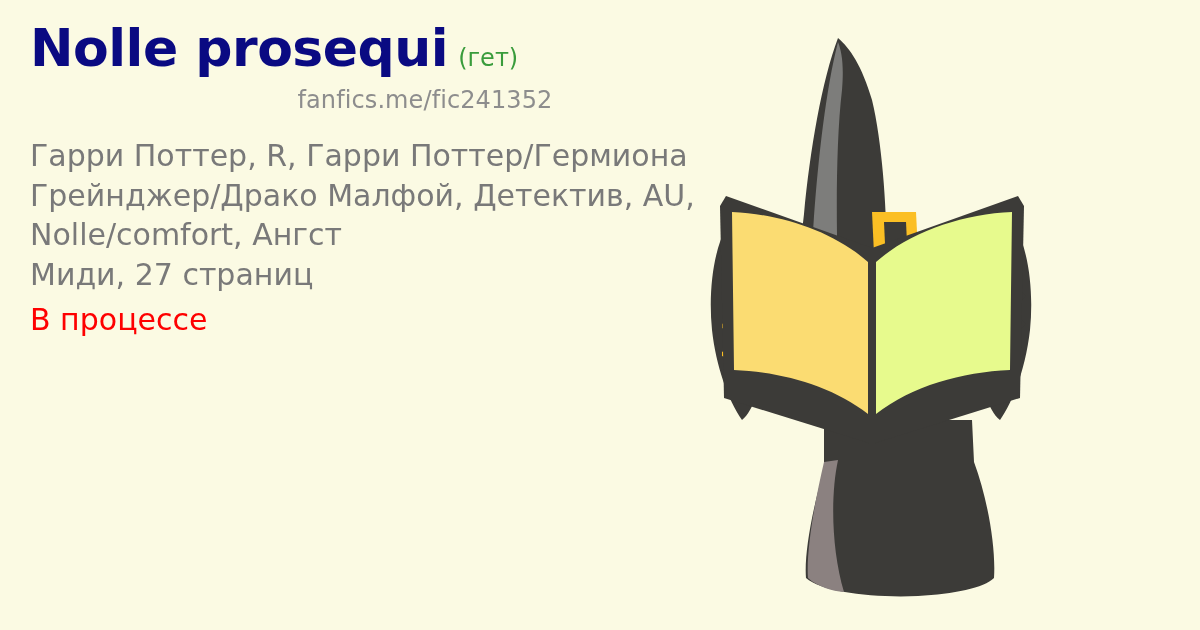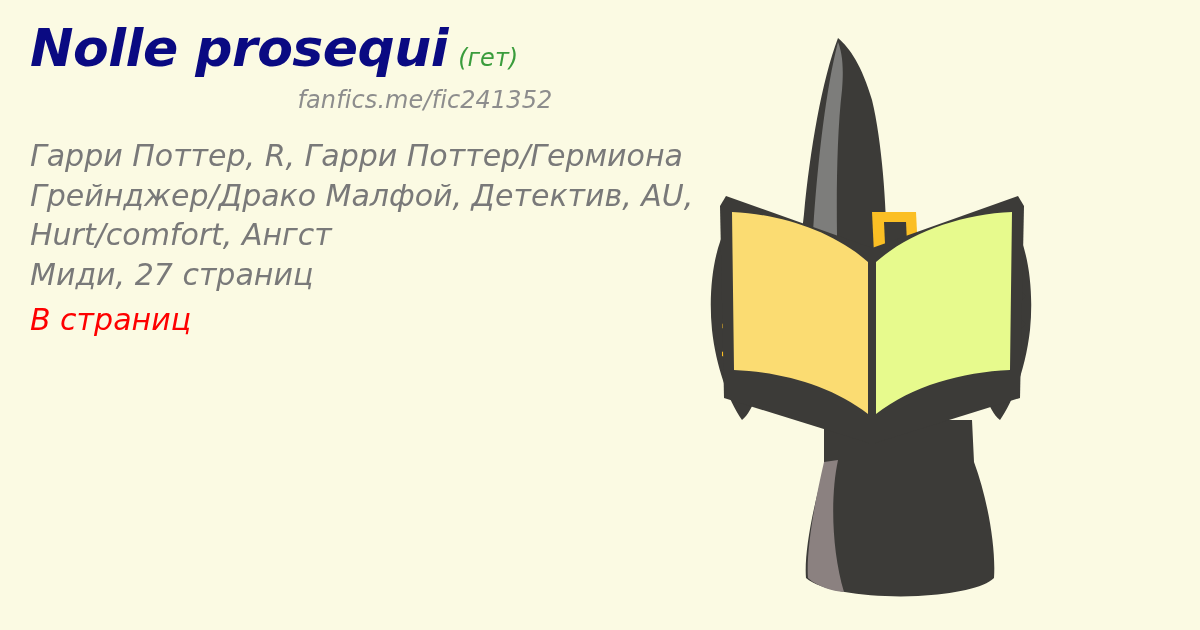--- a/index.html
+++ b/index.html
@@ -12,21 +12,20 @@
     background: #fbfae3;
     font-family: "DejaVu Sans", sans-serif;
     overflow: hidden;
   }
   .card {
     position: relative;
     width: 1072px;
     height: 630px;
     background: #fbfae3;
     box-sizing: border-box;
-    font-style: italic;
   }
   .text-col {
     position: absolute;
     left: 30px;
     top: 22px;
     width: 790px;
   }
   .title-row {
     display: block;
     line-height: 1.0;
@@ -96,25 +95,25 @@
 
   <div class="text-col">
 
     <div class="title-row">
       <span class="title">Nolle prosequi</span><span class="category">(гет)</span>
     </div>
 
     <div class="url">fanfics.me/fic241352</div>
 
 
-    <div class="meta">Гарри Поттер, R, Гарри Поттер/Гермиона Грейнджер/Драко Малфой, Детектив, AU, Hurt/comfort, Ангст</div>
+    <div class="meta">Гарри Поттер, R, Гарри Поттер/Гермиона Грейнджер/Драко Малфой, Детектив, AU, Nolle/comfort, Ангст</div>
 
     <div class="size-line">Миди, 27 страниц</div>
 
-    <div class="status">В страниц</div>
+    <div class="status">В процессе</div>
 
   </div>
 
   <svg class="art" viewBox="0 0 400 630" xmlns="http://www.w3.org/2000/svg">
 
     <g>
       <path d="M152 420 L152 470 C140 510 132 555 134 578 C150 592 200 598 246 596 C282 594 312 588 322 578 C324 548 316 500 302 462 L300 420 Z" fill="#3c3b38"></path>
       <path d="M152 462 C142 505 134 552 136 578 C146 587 160 591 172 592 C160 552 158 498 166 460 Z" fill="#8b8180"></path>
     </g>
 

